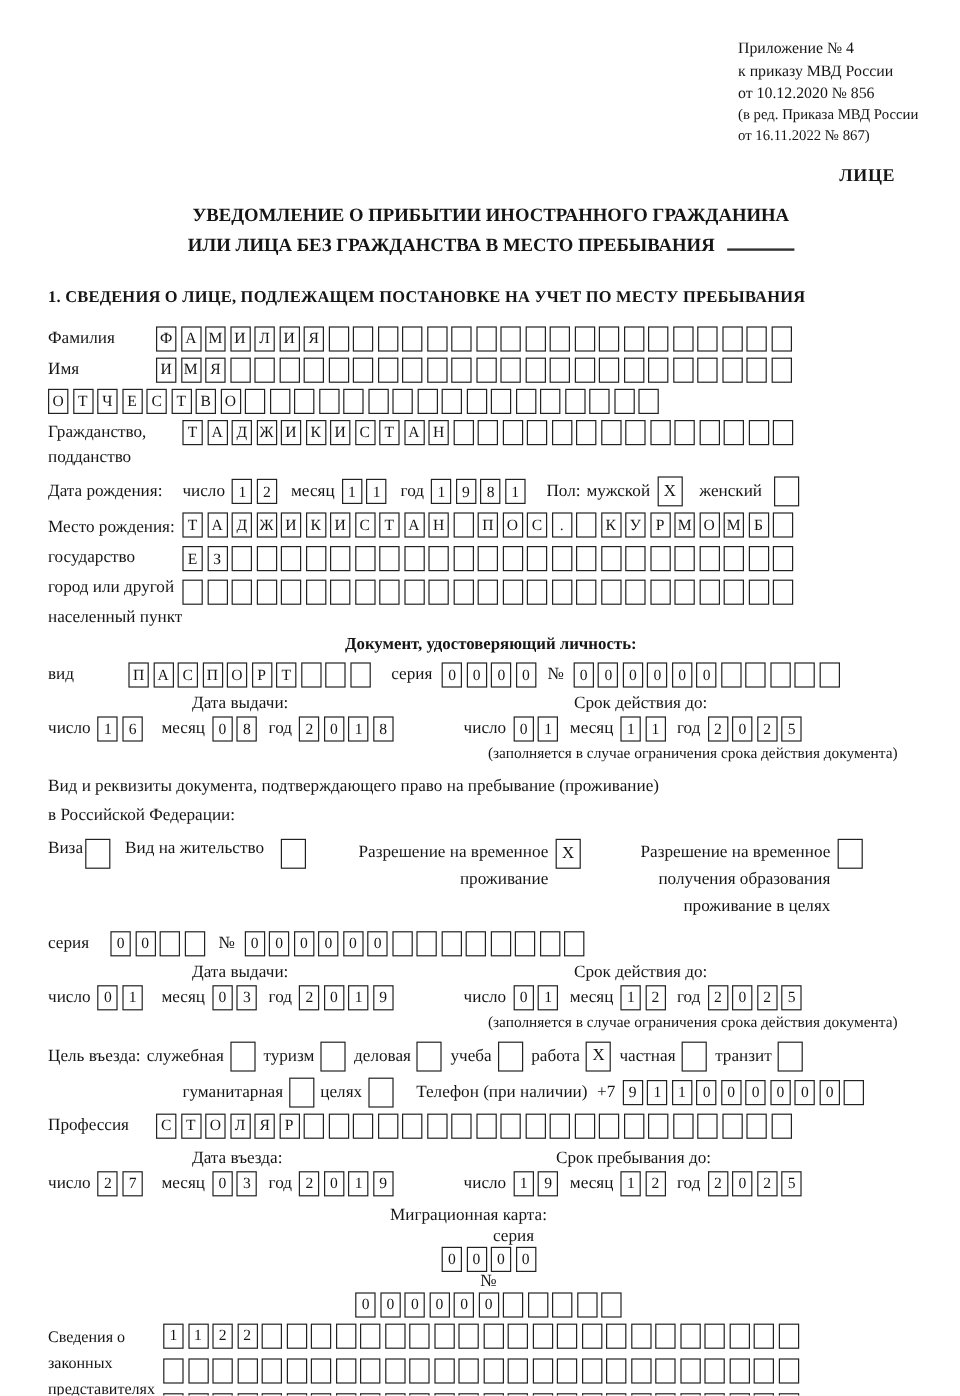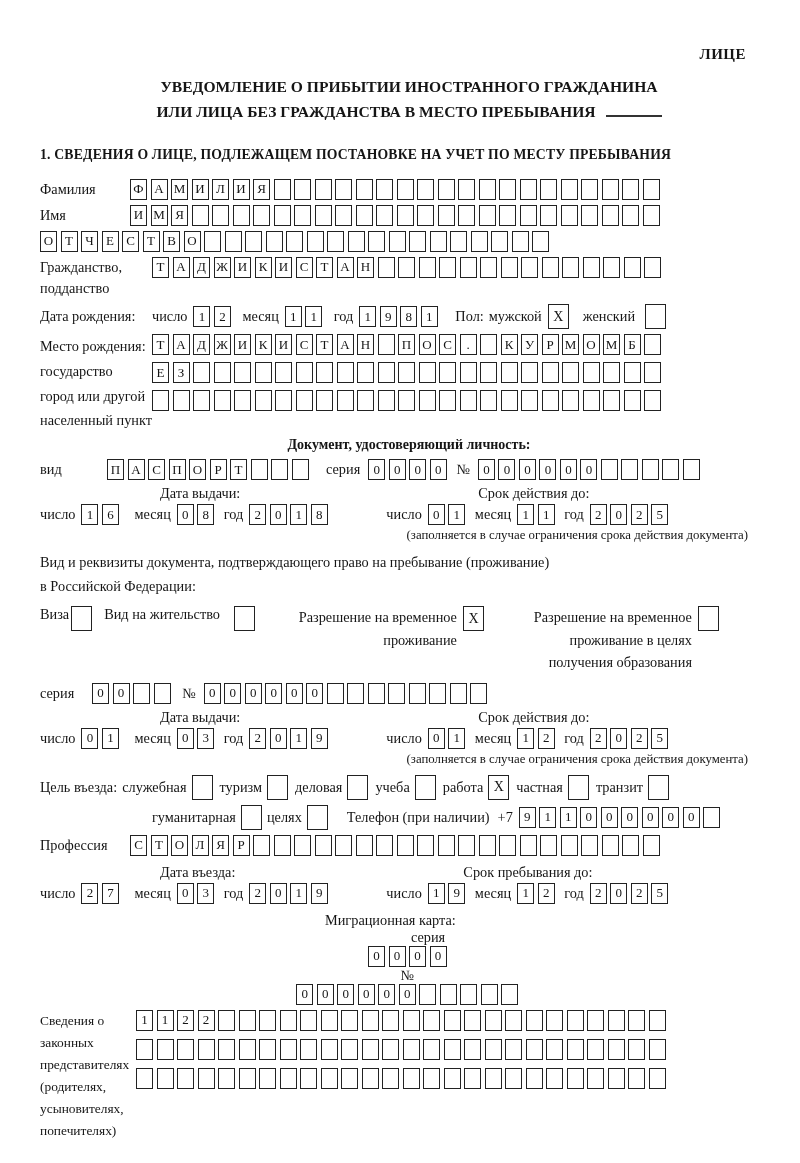--- a/index.html
+++ b/index.html
@@ -84,20 +84,27 @@
   .rep{display:flex;align-items:flex-start;margin-top:4px;}
   .rep-labels{width:96px;flex:none;font-size:13.4px;line-height:1.65;}
   .rep-rows .cells{margin-bottom:8px;}
   .rep-note{font-size:12.8px;margin-top:2px;}
 </style>
 </head>
 <body>
 
 <div class="page">
 
+  <div class="appendix">
+    <div>Приложение № 4</div>
+    <div>к приказу МВД России</div>
+    <div>от 10.12.2020 № 856</div>
+    <div class="amend">(в ред. Приказа МВД России</div>
+    <div class="amend">от 16.11.2022 № 867)</div>
+  </div>
 
   <div class="form-word">ЛИЦЕ</div>
 
   <div class="title">
     <div>УВЕДОМЛЕНИЕ О ПРИБЫТИИ ИНОСТРАННОГО ГРАЖДАНИНА</div>
     <div><span>ИЛИ ЛИЦА БЕЗ ГРАЖДАНСТВА В МЕСТО ПРЕБЫВАНИЯ</span><span class="title-underline"></span></div>
   </div>
 
   <div class="section-heading">1. СВЕДЕНИЯ О ЛИЦЕ, ПОДЛЕЖАЩЕМ ПОСТАНОВКЕ НА УЧЕТ ПО МЕСТУ ПРЕБЫВАНИЯ</div>
 
@@ -440,22 +447,22 @@
     <span class="cb" style="margin-left:2px;"></span>
     <span style="margin-left:6px;">Вид на жительство</span>
     <span class="cb" style="margin-left:14px;"></span>
     <span class="blk b1">
       <div>Разрешение на временное</div>
       <div>проживание</div>
     </span>
     <span class="cb">X</span>
     <span class="blk b2">
       <div>Разрешение на временное</div>
+      <div>получения образования</div>
       <div>проживание в целях</div>
-      <div>получения образования</div>
     </span>
     <span class="cb"></span>
   </div>
 
   <div class="row" style="margin-top:6px;">
     <span class="flabel" style="width:52px;">серия</span>
     <span class="cells">
         <span class="cell">0</span>
         <span class="cell">0</span>
         <span class="cell"></span>

